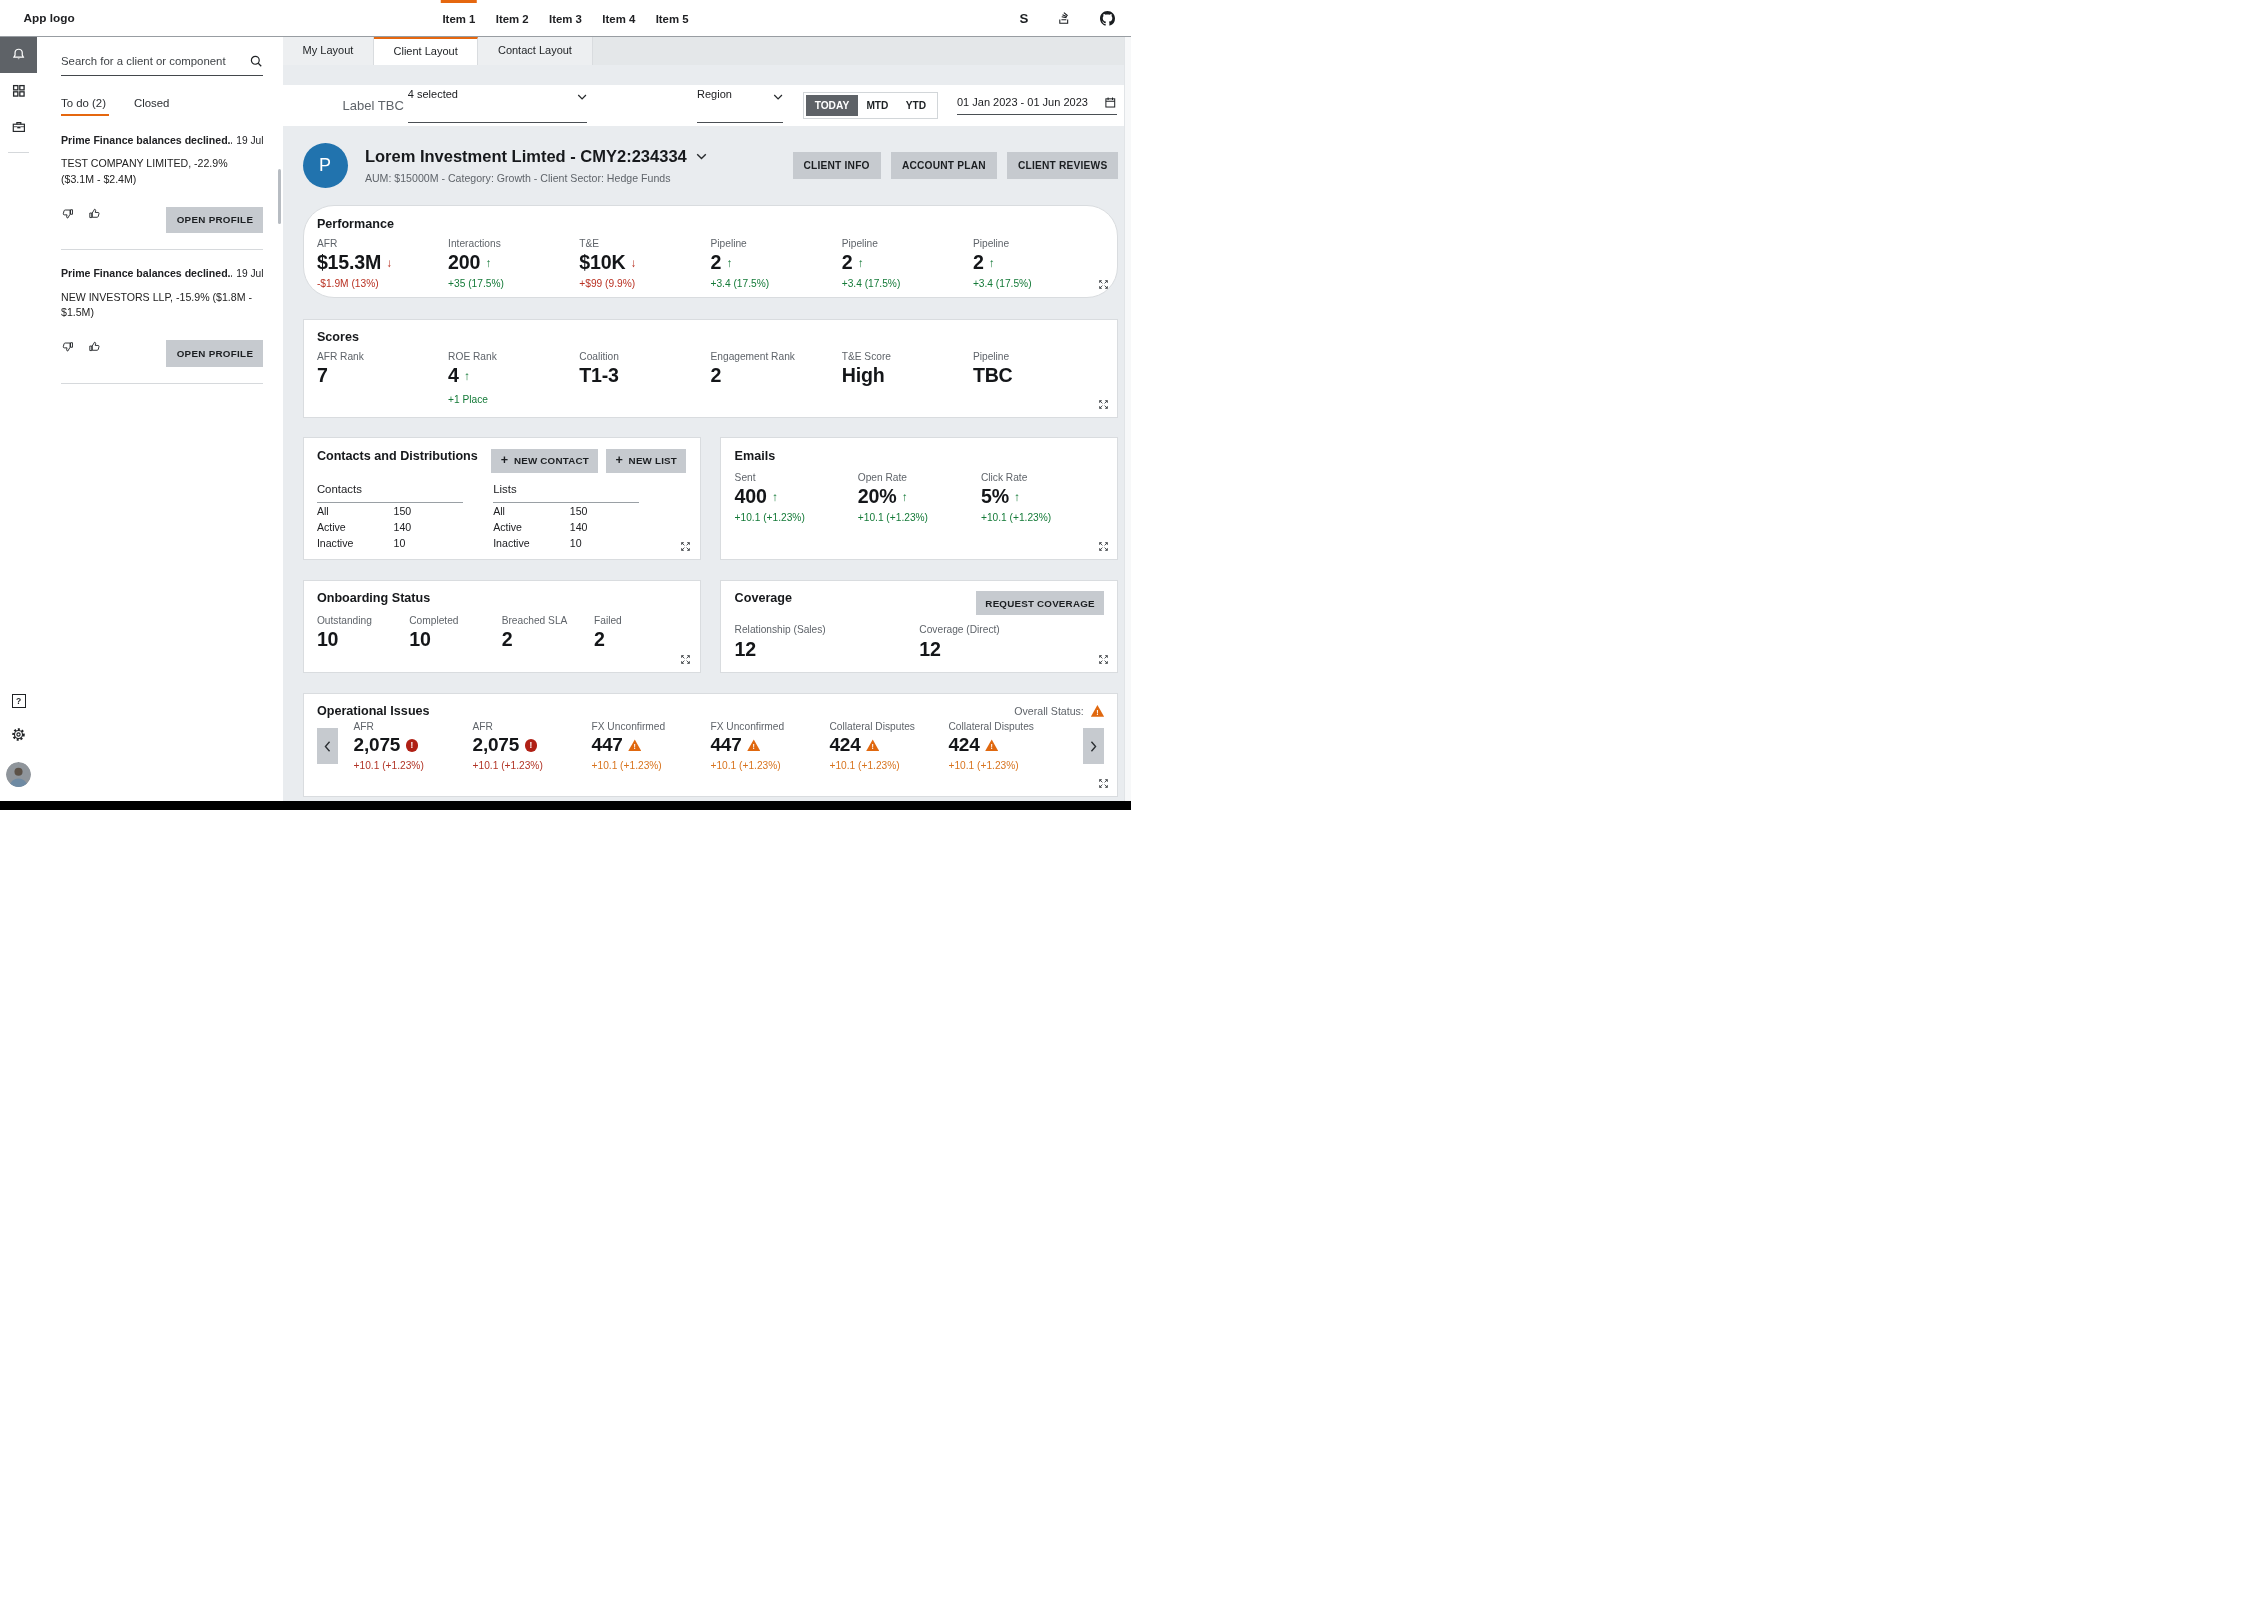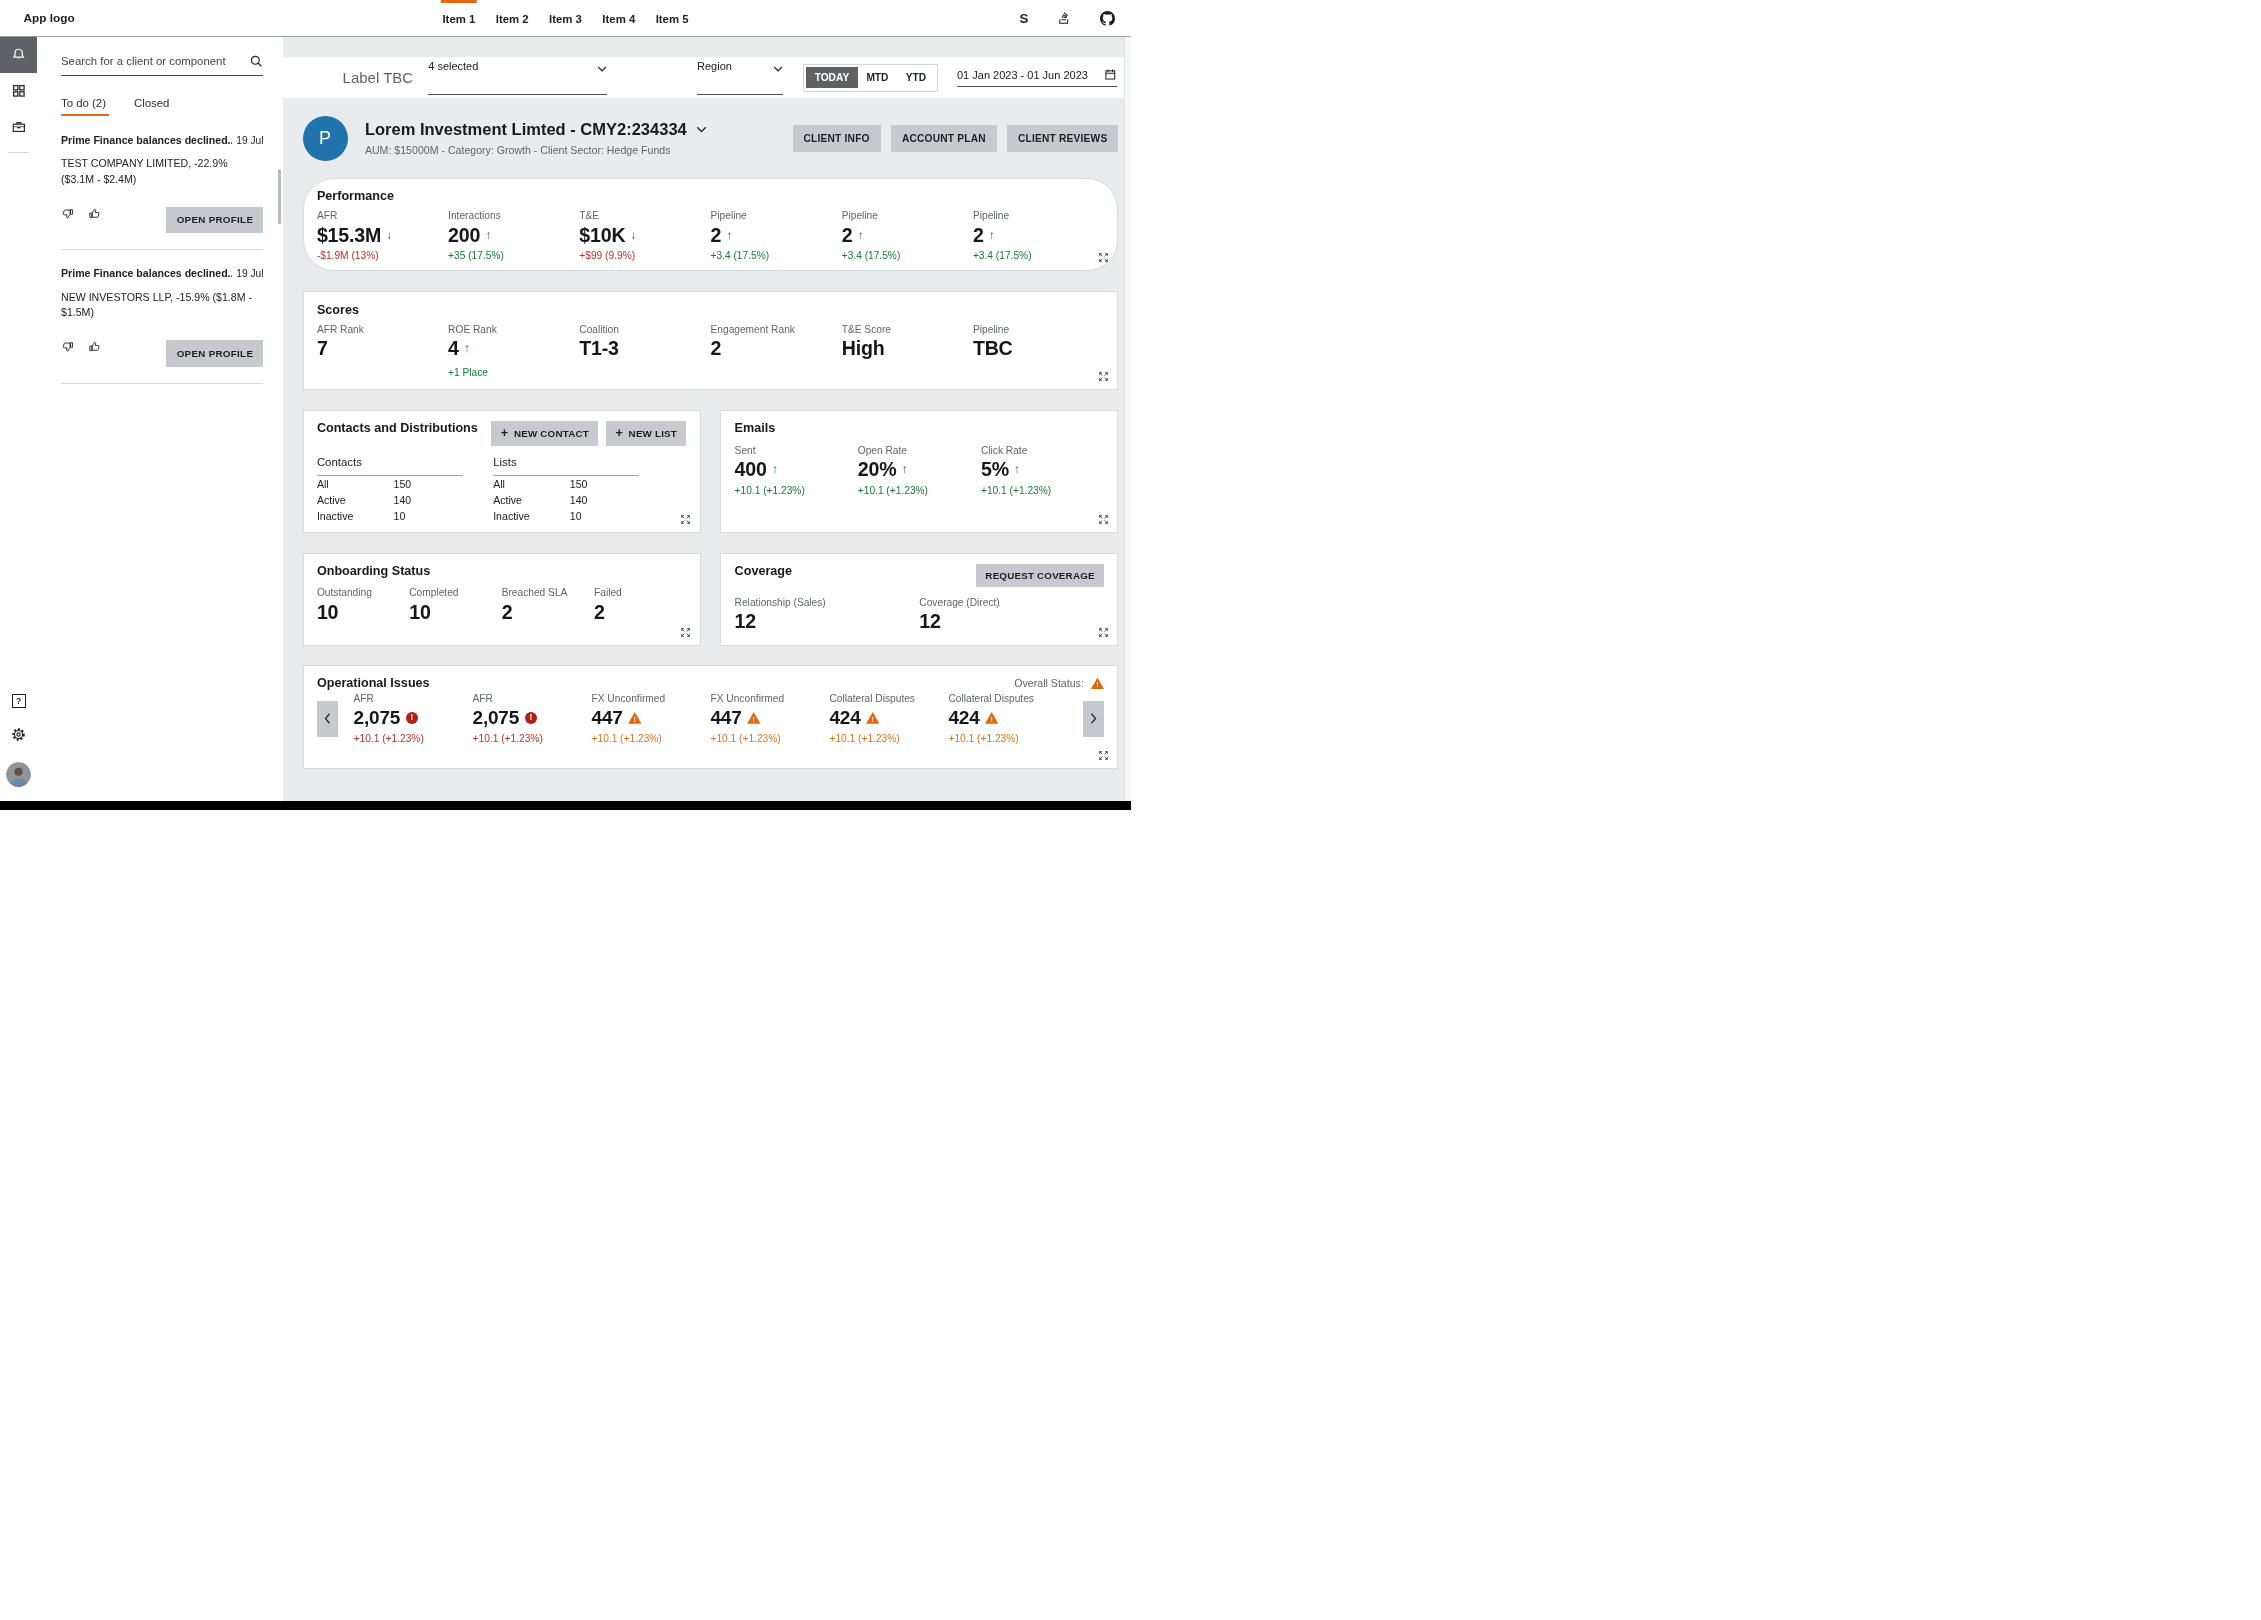--- a/index.html
+++ b/index.html
@@ -58,21 +58,21 @@
 
   
   .main{flex:1;background:#e9ecef;position:relative;overflow:hidden;}
   .vscroll{position:absolute;top:0;right:0;bottom:0;width:7px;background:#f7f8f9;border-left:0.8px solid #e1e4e7;cursor:pointer;}
 
   .layout-tabs{display:flex;background:#e4e7e9;height:27.5px;}
   .ltab{padding:0 19.6px;line-height:27.5px;font-size:11px;background:#edeff1;border-right:0.8px solid #d9dcdf;cursor:pointer;color:#1d2023;}
   .ltab.active{background:#fff;border-top:2.4px solid var(--orange);line-height:25px;}
 
   .filterbar{background:#fff;height:41px;margin-top:20.4px;display:flex;align-items:center;padding:0 14px 0 19.6px;}
-  .flabel{font-size:15px;color:var(--label);margin-right:15px;padding-left:40px;}
+  .flabel{font-size:13px;color:var(--label);margin-right:4px;padding-left:40px;}
   .ddl{border-bottom:1.6px solid #4a4f54;display:flex;align-items:flex-end;justify-content:space-between;padding-bottom:22px;cursor:pointer;}
   .ddl .val{font-size:11px;}
   .ddl.multi{width:179px;}
   .ddl.region{width:86px;margin-right:19.6px;}
   .fspacer{flex:1;}
   .toggle{display:flex;border:0.8px solid #d2d6d9;padding:2.4px;margin-right:19px;background:#fff;}
   .tbtn{font-size:10.2px;font-weight:700;padding:0 8.6px;line-height:21px;color:#1d2124;cursor:pointer;}
   .tbtn.active{background:var(--toggle-dark);color:#fff;}
   .daterange{width:160px;display:flex;align-items:flex-end;justify-content:space-between;border-bottom:1.6px solid #4a4f54;padding-bottom:5.5px;font-size:11px;cursor:pointer;}
 
@@ -280,20 +280,25 @@
         <button class="open-profile">OPEN PROFILE</button>
       </div>
     </div>
     <div class="ncard-divider"></div>
 
     <div class="panel-scrollbar"></div>
   </aside>
 
   <main class="main">
 
+    <div class="layout-tabs">
+      <div class="ltab">My Layout</div>
+      <div class="ltab active">Client Layout</div>
+      <div class="ltab">Contact Layout</div>
+    </div>
 
     <div class="filterbar">
       <span class="flabel">Label TBC</span>
       <div class="ddl multi">
         <span class="val">4 selected</span>
         <span>
           <svg viewBox="0 0 14 9" width="10.2" height="6.3" fill="none" stroke="#26292c" stroke-width="1.8">
               <path d="M1.5 1.5L7 7l5.5-5.5"></path>
             </svg>
         </span>

